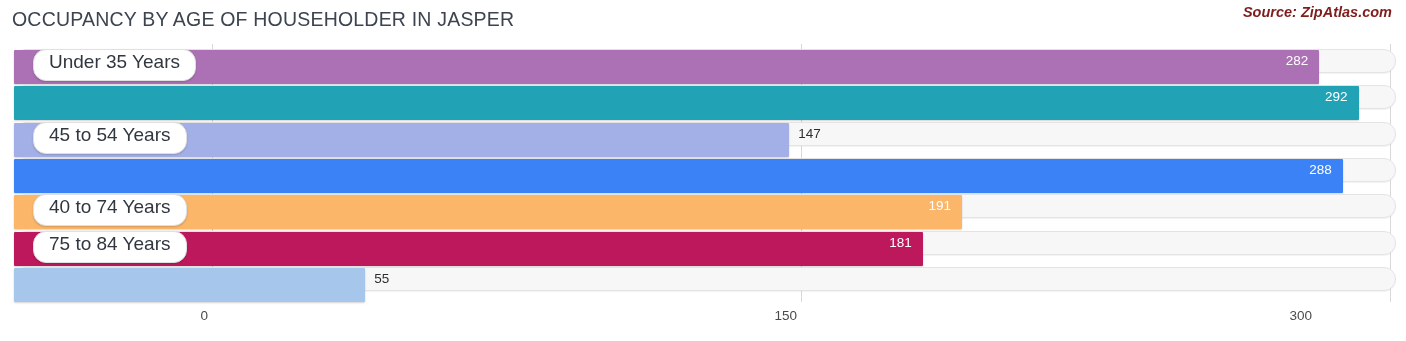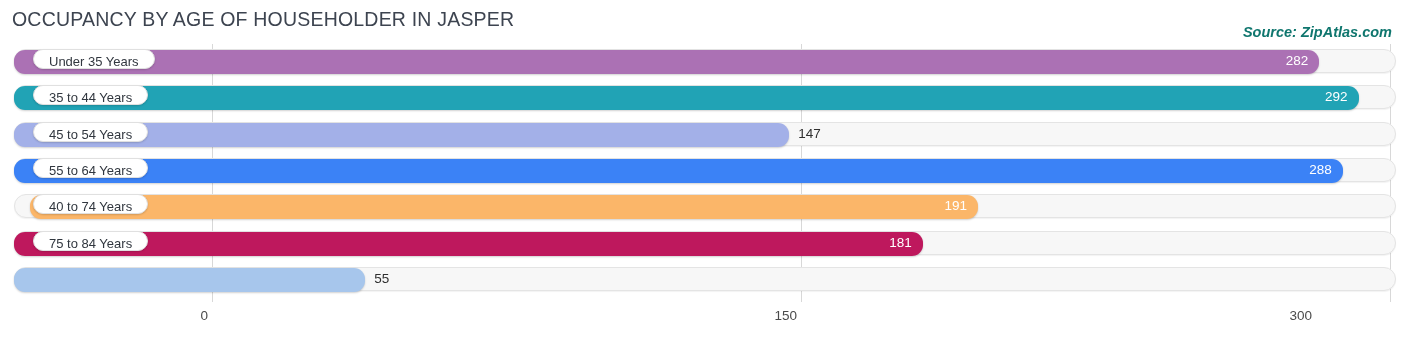--- a/index.html
+++ b/index.html
@@ -28,25 +28,25 @@
     top: 8px;
     font-size: 19.5px;
     letter-spacing: 0.2px;
     color: #3d4450;
     font-weight: 400;
     white-space: nowrap;
   }
   #source-note {
     position: absolute;
     right: 14px;
-    top: 24px;
+    top: 4px;
     font-size: 14.5px;
     font-style: italic;
     font-weight: bold;
-    color: #0f766e;
+    color: #7f1d1d;
     white-space: nowrap;
   }
 
   
   #plot {
     position: absolute;
     left: 0;
     top: 44px;
     width: 1406px;
     height: 258px;
@@ -79,22 +79,22 @@
     background: #f7f7f7;
     border: 1px solid #e4e4e4;
     border-radius: 13px;
     box-sizing: border-box;
     box-shadow: 0 1px 1px rgba(0,0,0,0.05);
   }
   .bar {
     position: absolute;
     left: 14px;
     top: 4px;
-    height: 24px;
-    border-radius: 11px;
+    height: 34px;
+    border-radius: 1px;
     box-shadow: 0 1px 2px rgba(0,0,0,0.18);
   }
   .bar-value {
     position: absolute;
     right: 11px;
     top: 0;
     line-height: 22px;
     font-size: 13.5px;
     color: #ffffff;
     white-space: nowrap;
@@ -105,27 +105,27 @@
     line-height: 22px;
     font-size: 13.5px;
     color: #2f2f2f;
     white-space: nowrap;
     text-align: center;
   }
   .cat-pill {
     position: absolute;
     left: 33px;
     top: 3px;
-    height: 20px;
+    height: 32px;
     line-height: 24px;
     padding: 0 15px;
     background: #ffffff;
     border: 1px solid #e0e0e0;
     border-radius: 13px;
-    font-size: 13px;
+    font-size: 19px;
     color: #31373f;
     white-space: nowrap;
     box-shadow: 0 1px 2px rgba(0,0,0,0.16);
     box-sizing: border-box;
   }
 
   
   #axis {
     position: absolute;
     left: 0;
@@ -162,38 +162,36 @@
         <div class="bar" style="width: 1305.32px; background: rgb(171, 113, 180);">
           <span class="bar-value">282</span>
         </div>
         <div class="cat-pill">Under 35 Years</div>
       </div>
       <div class="row" style="top: 38.3px; width: 1406px;">
         <div class="track"></div>
         <div class="bar" style="width: 1344.59px; background: rgb(33, 163, 181);">
           <span class="bar-value">292</span>
         </div>
-        <div class="cat-pill">35 to 44 Years</div>
       </div>
       <div class="row" style="top: 74.6px; width: 1406px;">
         <div class="track"></div>
         <div class="bar" style="width: 775.22px; background: rgb(163, 176, 232);"></div>
         <span class="bar-value-outside" style="left: 798.22px;">147</span>
         <div class="cat-pill">45 to 54 Years</div>
       </div>
       <div class="row" style="top: 110.9px; width: 1406px;">
         <div class="track"></div>
         <div class="bar" style="width: 1328.88px; background: #3b82f6;">
           <span class="bar-value">288</span>
         </div>
-        <div class="cat-pill">55 to 64 Years</div>
       </div>
       <div class="row" style="top: 147.2px; width: 1406px;">
         <div class="track"></div>
-        <div class="bar" style="width: 947.993px; background: rgb(251, 182, 105); margin-left: 16px;">
+        <div class="bar" style="width: 947.993px; background: rgb(251, 182, 105);">
           <span class="bar-value">191</span>
         </div>
         <div class="cat-pill">40 to 74 Years</div>
       </div>
       <div class="row" style="top: 183.5px; width: 1406px;">
         <div class="track"></div>
         <div class="bar" style="width: 908.727px; background: #be185d;">
           <span class="bar-value">181</span>
         </div>
         <div class="cat-pill">75 to 84 Years</div>

